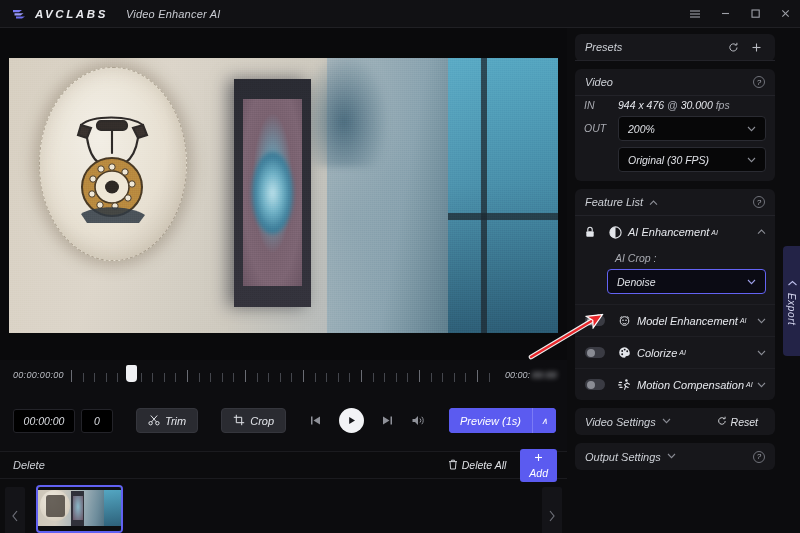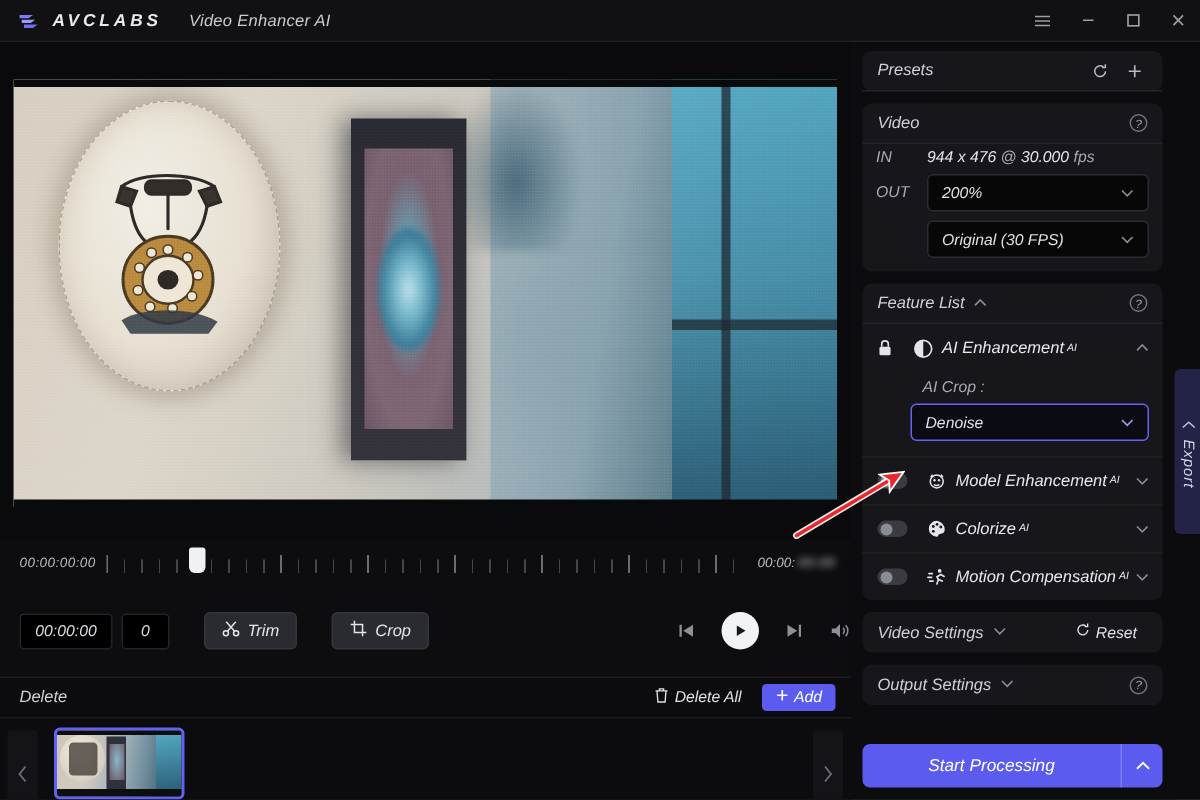--- a/index.html
+++ b/index.html
@@ -173,21 +173,21 @@
     border-bottom:1px solid #1b1b1f;
   }
   .input-title { font-size:11px; color:#cdd0d6; }
   .ip-actions { margin-left:auto; display:flex; align-items:center; gap:7px; }
   .del-all {
     display:flex; align-items:center; gap:4px; font-size:10.5px; color:#dfe1e6;
     padding:3px 7px; border-radius:3px;
   }
   .add-btn {
     display:flex; align-items:center; gap:3px; font-size:10.5px; color:#fff;
-    background:#5b5bf0; border-radius:3px; padding:3px 9px;
+    background:#5b5bf0; border-radius:3px; padding:3px 9px;flex-direction:column;
   }
   .thumbs { position:relative; height:82px; display:flex; align-items:center; }
   .arrow-l, .arrow-r {
     position:absolute; top:8px; width:20px; height:58px;
     background:#141418; display:flex; align-items:center; justify-content:center;
     color:#6d6f78; font-size:12px; border-radius:2px;
   }
   .arrow-l { left:5px; }
   .arrow-r { right:5px; }
   .thumb-item { position:absolute; left:36px; top:6px; width:87px; }
@@ -459,20 +459,24 @@
             <path d="M1.5 5 L4 5 L7 2 L7 11 L4 8 L1.5 8 Z"></path>
           </g>
               <g stroke="#8e9098" stroke-width="1" fill="none">
             <path d="M9 4.5 A3 3 0 0 1 9 8.5"></path>
                 <path d="M10.8 2.8 A5.5 5.5 0 0 1 10.8 10.2"></path>
           </g>
             </svg>
         </div>
       </div>
 
+      <div class="preview-wrap">
+        <div class="preview-btn">Preview (1s)</div>
+        <div class="preview-caret">∧</div>
+      </div>
     </div>
 
     <div class="input-panel">
       <div class="input-head">
         <div class="input-title">Delete</div>
         <div class="ip-actions">
           <div class="del-all">
             <span>
               <svg width="10" height="11" viewBox="0 0 10 11">
                   <g stroke="#dfe1e6" stroke-width=".9" fill="none">
@@ -733,28 +737,20 @@
       <span class="caret-sm">
         <svg width="9" height="6" viewBox="0 0 9 6">
             <path d="M1 1 L4.5 4.6 L8 1" stroke="#8a8c94" stroke-width="1.1" fill="none"></path>
           </svg>
       </span>
       <div style="margin-left:auto;">
         <div class="help-dot">?</div>
       </div>
     </div>
 
-    <div class="start-wrap">
-      <div class="start-btn">Start Processing</div>
-      <div class="start-caret">
-        <svg width="10" height="7" viewBox="0 0 10 7">
-            <path d="M1 5.5 L5 1.5 L9 5.5" stroke="#fff" stroke-width="1.2" fill="none"></path>
-          </svg>
-      </div>
-    </div>
   </div>
 
   <div class="export-tab">
     <span class="export-caret">
       <svg width="7" height="10" viewBox="0 0 7 10">
           <path d="M5.5 1 L2 5 L5.5 9" stroke="#b9bbe6" stroke-width="1.1" fill="none"></path>
         </svg>
     </span>
     <span class="export-text">Export</span>
   </div>

